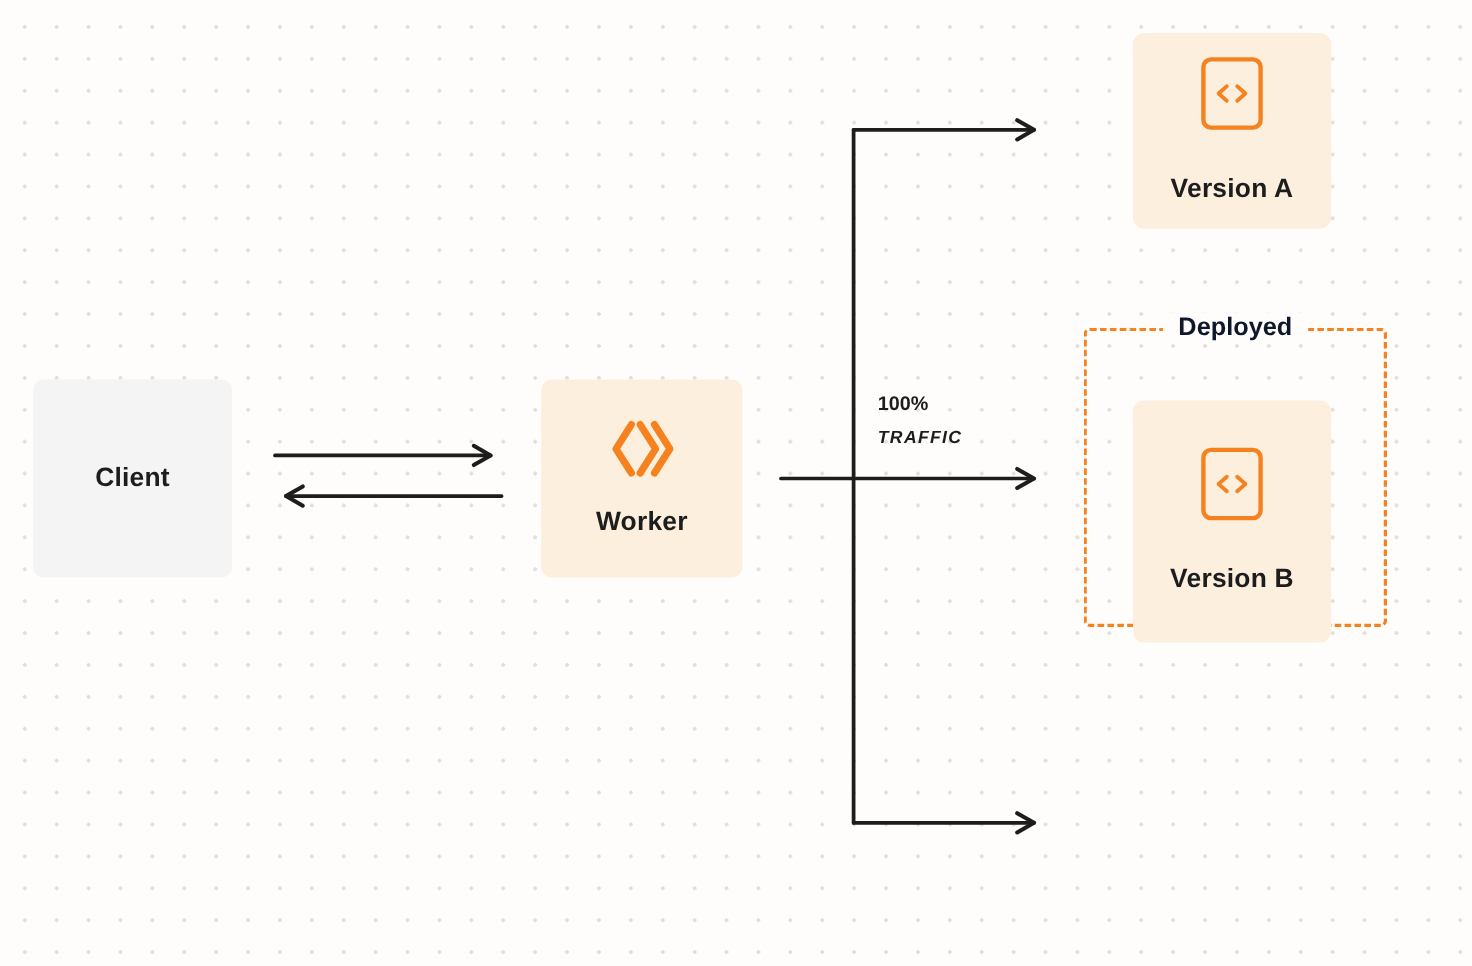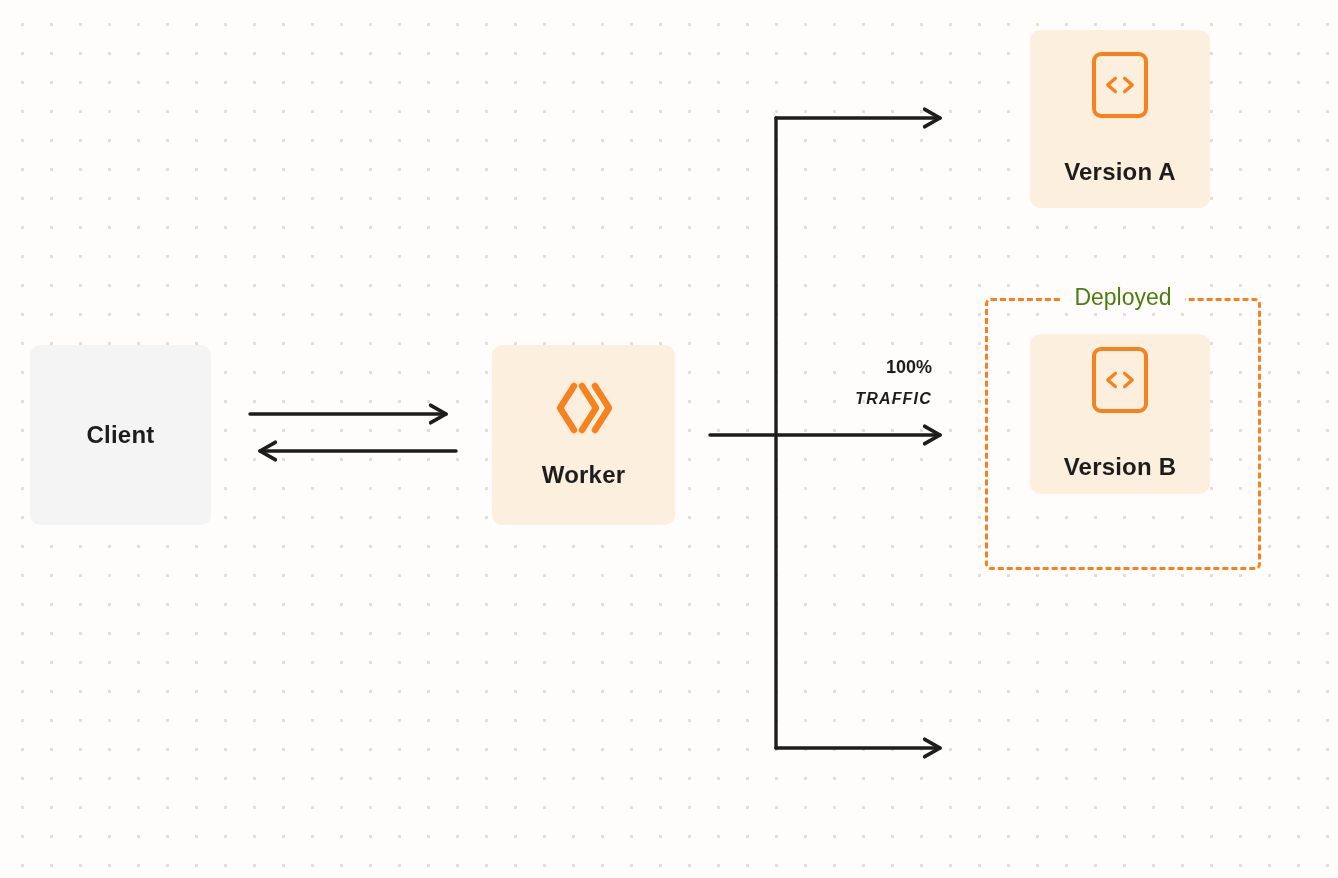--- a/index.html
+++ b/index.html
@@ -51,59 +51,59 @@
     width: 66px; height: 54px;
     display: block;
   }
   .version-node {
     left: 1030px;
     width: 180px; height: 178px;
     background: #fcefde;
     gap: 40px;
   }
   .version-a { top: 30px; }
-  .version-b { top: 334px; height: 160px; justify-content: center; }
+  .version-b { top: 364px; height: 220px; justify-content: center; }
   .version-c { top: 662px; }
   .code-frame {
     width: 48px; height: 58px;
     border: 4px solid #f6821f;
     border-radius: 9px;
     display: flex;
     align-items: center;
     justify-content: center;
   }
   .code-glyph { width: 32px; height: 20px; display: block; }
   .traffic-label {
     position: absolute;
     left: 798px; top: 351px;
     width: 134px;
-    text-align: right;
+    text-align: left;
     color: #1d1d1d;
     font-weight: 700;
     line-height: 1.85;
   }
   .traffic-line1 { font-size: 18px; display: block; }
   .traffic-line2 { font-size: 16px; letter-spacing: 1.2px; display: block; font-style: italic; }
   .deployed-box {
     position: absolute;
     left: 985px; top: 298px;
     width: 270px; height: 266px;
     border: 3px dashed #f6821f;
     border-radius: 6px;
   }
   .deployed-label {
     position: absolute;
     top: -17px;
     left: 50%;
     transform: translateX(-50%);
     background: #fefdfb;
     padding: 0 14px;
-    color: #4d7c0f;
+    color: #0f172a;
     font-size: 23px;
-    font-weight: 400;
+    font-weight: 700;
     white-space: nowrap;
   }
 </style>
 </head>
 <body>
 
 <div class="canvas">
 
   <svg class="arrow-layer" width="1338" height="878" viewBox="0 0 1338 878">
     <defs>

